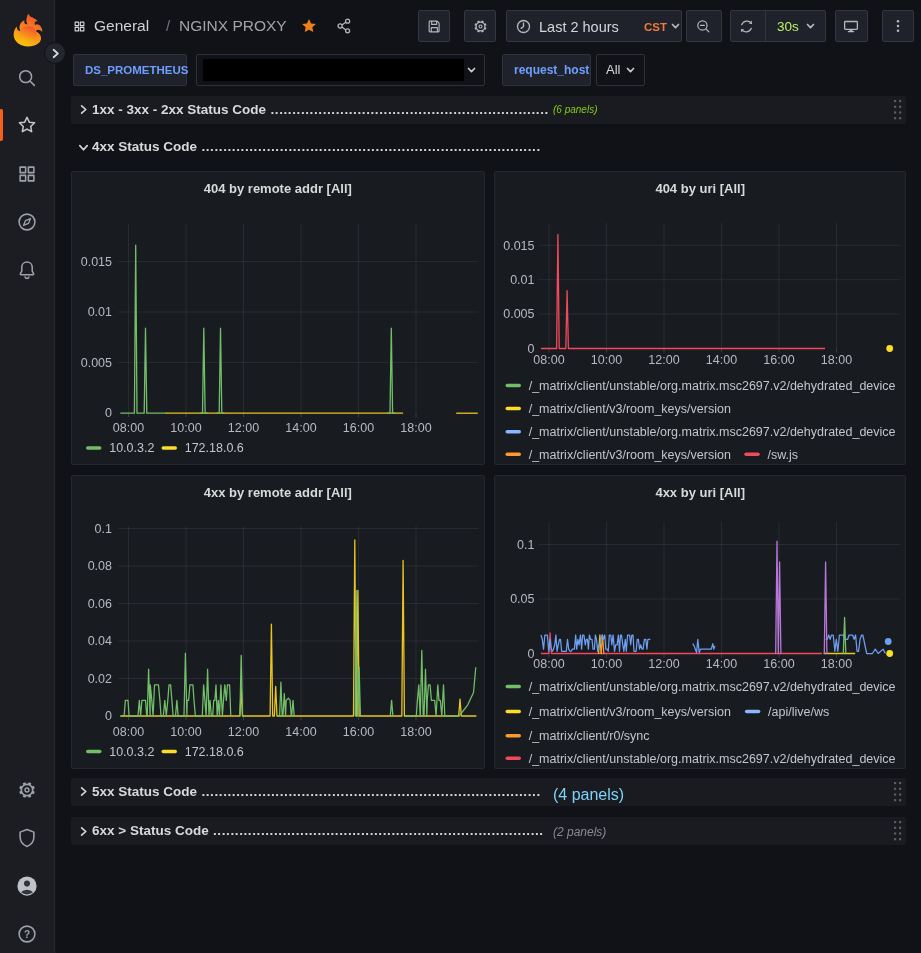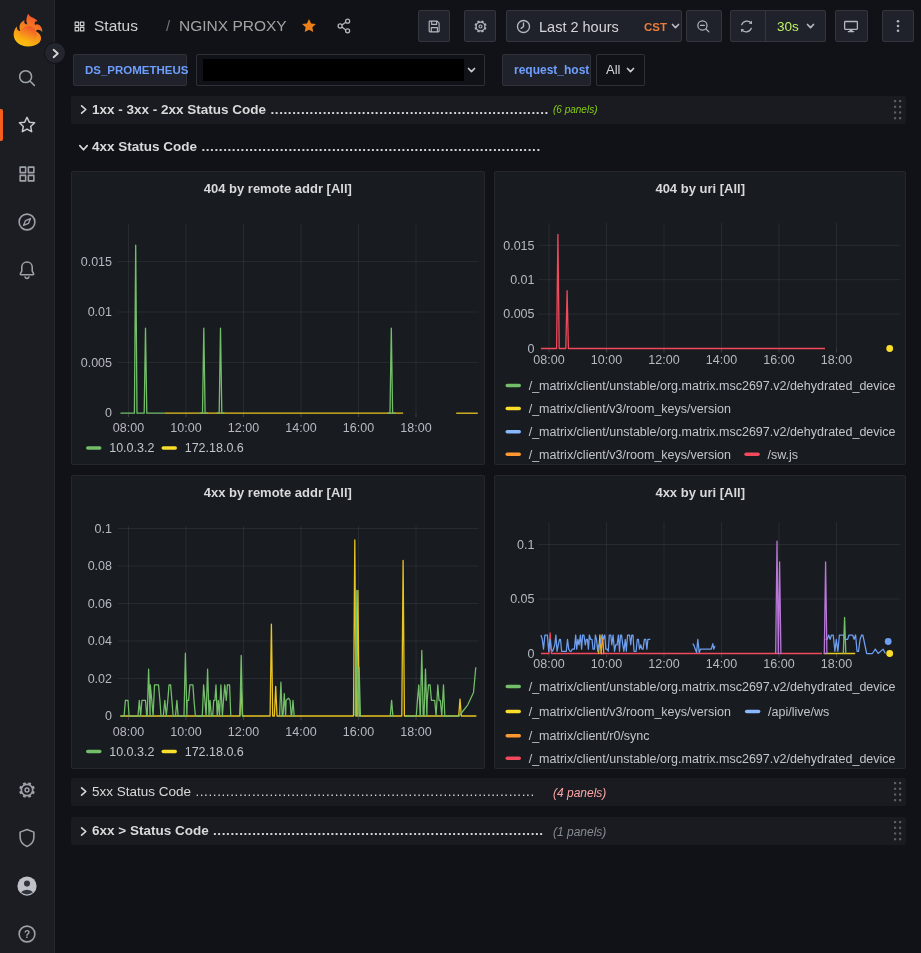--- a/index.html
+++ b/index.html
@@ -52,21 +52,21 @@
     <text x="12" y="16" text-anchor="middle" font-size="11" font-weight="bold" fill="#9da2a8" font-family="Liberation Sans,sans-serif">?</text>
   </svg>
 <div class="abs" style="left:0;top:109px;width:3px;height:32px;background:#f55f1e;border-radius:0 2px 2px 0"></div>
 <div class="abs" style="left:44px;top:42px;width:22px;height:22px;border-radius:50%;background:#24262d;border:1px solid #111217"></div>
 <svg style="position:absolute;left:51px;top:48px" width="9" height="11" viewBox="0 0 9 11" fill="none">
     <path d="M2.6 1.8 L6.8 5.5 L2.6 9.2" stroke="#d8d9da" stroke-width="1.8" stroke-linecap="round" stroke-linejoin="round" fill="none"></path>
   </svg>
 <svg style="position:absolute;left:72px;top:19px" width="15" height="15" viewBox="0 0 24 24" fill="none">
     <path d="M5 5 h5.6 v5.6 H5 Z M13.4 5 H19 v5.6 h-5.6 Z M5 13.4 h5.6 V19 H5 Z M13.4 13.4 H19 V19 h-5.6 Z" stroke="#d0d1d3" stroke-width="1.8" stroke-linejoin="round" stroke-linecap="round" fill="none"></path>
   </svg>
-<div class="abs" style="left:94px;top:16.5px;font-size:15.5px;color:#d0d1d3">Status</div>
+<div class="abs" style="left:94px;top:16.5px;font-size:15.5px;color:#d0d1d3">General</div>
 <div class="abs" style="left:166px;top:17px;font-size:15px;color:#70757d">/</div>
 <div class="abs" style="left:179px;top:16.5px;font-size:15.5px;color:#a3a3a3">NGINX PROXY</div>
 <svg style="position:absolute;left:300px;top:17px" width="18" height="18" viewBox="0 0 24 24" fill="none">
     <path d="M12 2.8 L14.8 8.6 L21.2 9.4 L16.5 13.8 L17.7 20.1 L12 17 L6.3 20.1 L7.5 13.8 L2.8 9.4 L9.2 8.6 Z" fill="#eb8019"></path>
   </svg>
 <svg style="position:absolute;left:335px;top:17px" width="18" height="18" viewBox="0 0 24 24" fill="none">
     <circle cx="16.8" cy="5.6" r="2.7" stroke="#b4b7bd" stroke-width="1.7"></circle>
     <circle cx="6.8" cy="12" r="2.7" stroke="#b4b7bd" stroke-width="1.7"></circle>
     <circle cx="16.8" cy="18.4" r="2.7" stroke="#b4b7bd" stroke-width="1.7"></circle>
     <path d="M9.2 10.8 L14.4 6.9 M9.2 13.2 L14.4 17.2" stroke="#b4b7bd" stroke-width="1.7"></path>
@@ -155,38 +155,38 @@
     <rect x="5" y="17.1" width="2.2" height="2.2" fill="#5a5d63"></rect>
   </svg>
 <svg style="position:absolute;left:78px;top:143px" width="11" height="9" viewBox="0 0 11 9" fill="none">
     <path d="M1.8 2.6 L5.5 6.8 L9.2 2.6" stroke="#d8d9da" stroke-width="1.6" stroke-linecap="round" stroke-linejoin="round" fill="none"></path>
   </svg>
 <div style="position:absolute;left:92px;top:139px;font-size:13.5px;font-weight:bold;color:#d8d9da;white-space:nowrap">4xx Status Code<span style="letter-spacing:0.6px"> ..............................................................................</span></div>
 <div style="position:absolute;left:71px;top:777.5px;width:835px;height:28px;background:#191b20;border-radius:2px"></div>
 <svg style="position:absolute;left:79px;top:786px" width="9" height="11" viewBox="0 0 9 11" fill="none">
     <path d="M2.6 1.8 L6.8 5.5 L2.6 9.2" stroke="#d8d9da" stroke-width="1.6" stroke-linecap="round" stroke-linejoin="round" fill="none"></path>
   </svg>
-<div style="position:absolute;left:92px;top:783.5px;font-size:13.5px;font-weight:normal;color:#d8d9da;white-space:nowrap">5xx Status Code<span style="letter-spacing:0.6px"> ..............................................................................</span></div>
-<div style="position:absolute;left:553px;top:785.5px;font-size:12px;font-style:italic;color:#fca5a5">(4 panels)</div>
+<div style="position:absolute;left:92px;top:783.5px;font-size:13.5px;font-weight:bold;color:#d8d9da;white-space:nowrap">5xx Status Code<span style="letter-spacing:0.6px"> ..............................................................................</span></div>
+<div style="position:absolute;left:553px;top:785.5px;font-size:16px;color:#7dd3fc">(4 panels)</div>
 <svg style="position:absolute;left:893.5px;top:781.5px" width="8" height="20" viewBox="0 0 8 20" fill="none">
     <rect x="0" y="0" width="2.2" height="2.2" fill="#5a5d63"></rect>
     <rect x="0" y="5.7" width="2.2" height="2.2" fill="#5a5d63"></rect>
     <rect x="0" y="11.4" width="2.2" height="2.2" fill="#5a5d63"></rect>
     <rect x="0" y="17.1" width="2.2" height="2.2" fill="#5a5d63"></rect>
     <rect x="5" y="0" width="2.2" height="2.2" fill="#5a5d63"></rect>
     <rect x="5" y="5.7" width="2.2" height="2.2" fill="#5a5d63"></rect>
     <rect x="5" y="11.4" width="2.2" height="2.2" fill="#5a5d63"></rect>
     <rect x="5" y="17.1" width="2.2" height="2.2" fill="#5a5d63"></rect>
   </svg>
 <div style="position:absolute;left:71px;top:817px;width:835px;height:28px;background:#191b20;border-radius:2px"></div>
 <svg style="position:absolute;left:79px;top:826px" width="9" height="11" viewBox="0 0 9 11" fill="none">
     <path d="M2.6 1.8 L6.8 5.5 L2.6 9.2" stroke="#d8d9da" stroke-width="1.6" stroke-linecap="round" stroke-linejoin="round" fill="none"></path>
   </svg>
 <div style="position:absolute;left:92px;top:823px;font-size:13.5px;font-weight:bold;color:#d8d9da;white-space:nowrap">6xx &gt; Status Code<span style="letter-spacing:0.6px"> ............................................................................</span></div>
-<div style="position:absolute;left:553px;top:825px;font-size:12px;font-style:italic;color:#868b93">(1 panels)</div>
+<div style="position:absolute;left:553px;top:825px;font-size:12px;font-style:italic;color:#868b93">(2 panels)</div>
 <svg style="position:absolute;left:893.5px;top:821px" width="8" height="20" viewBox="0 0 8 20" fill="none">
     <rect x="0" y="0" width="2.2" height="2.2" fill="#5a5d63"></rect>
     <rect x="0" y="5.7" width="2.2" height="2.2" fill="#5a5d63"></rect>
     <rect x="0" y="11.4" width="2.2" height="2.2" fill="#5a5d63"></rect>
     <rect x="0" y="17.1" width="2.2" height="2.2" fill="#5a5d63"></rect>
     <rect x="5" y="0" width="2.2" height="2.2" fill="#5a5d63"></rect>
     <rect x="5" y="5.7" width="2.2" height="2.2" fill="#5a5d63"></rect>
     <rect x="5" y="11.4" width="2.2" height="2.2" fill="#5a5d63"></rect>
     <rect x="5" y="17.1" width="2.2" height="2.2" fill="#5a5d63"></rect>
   </svg>

